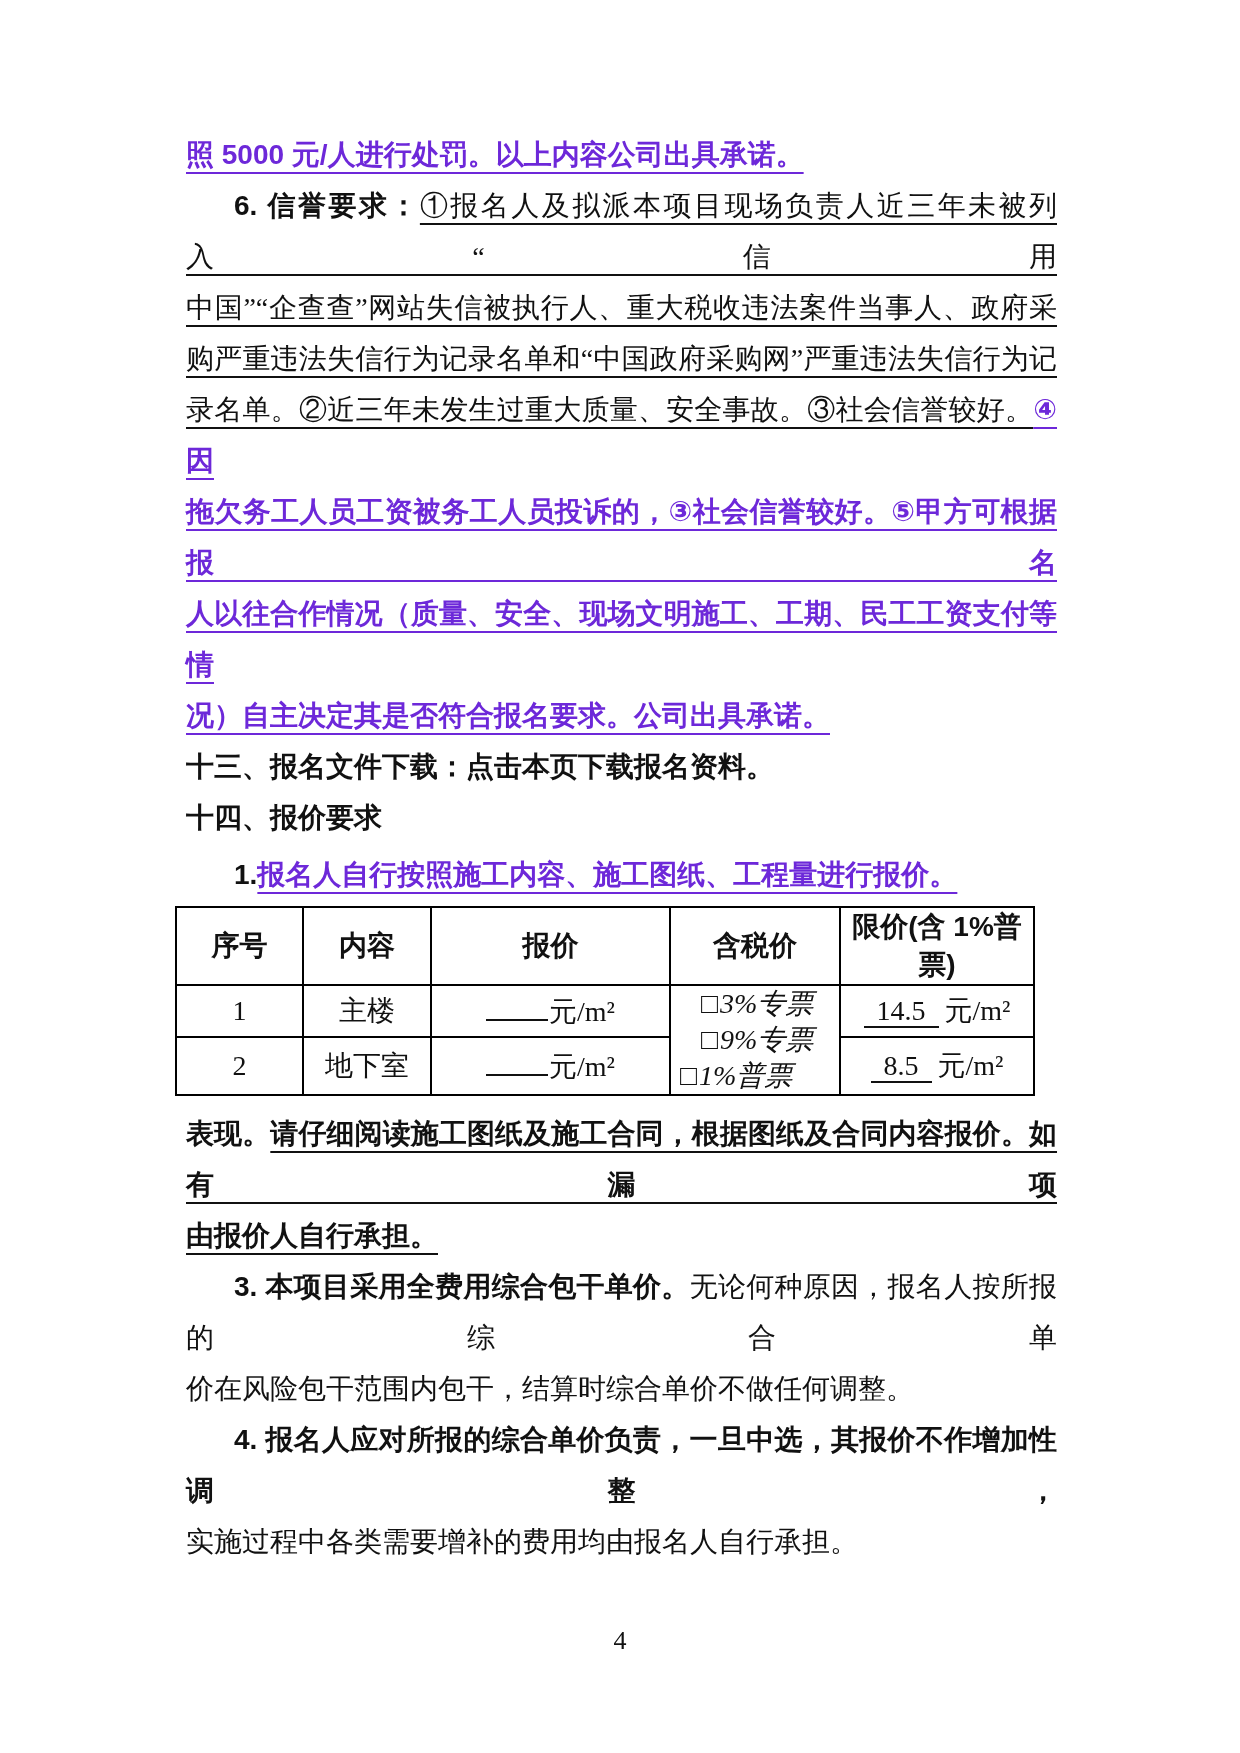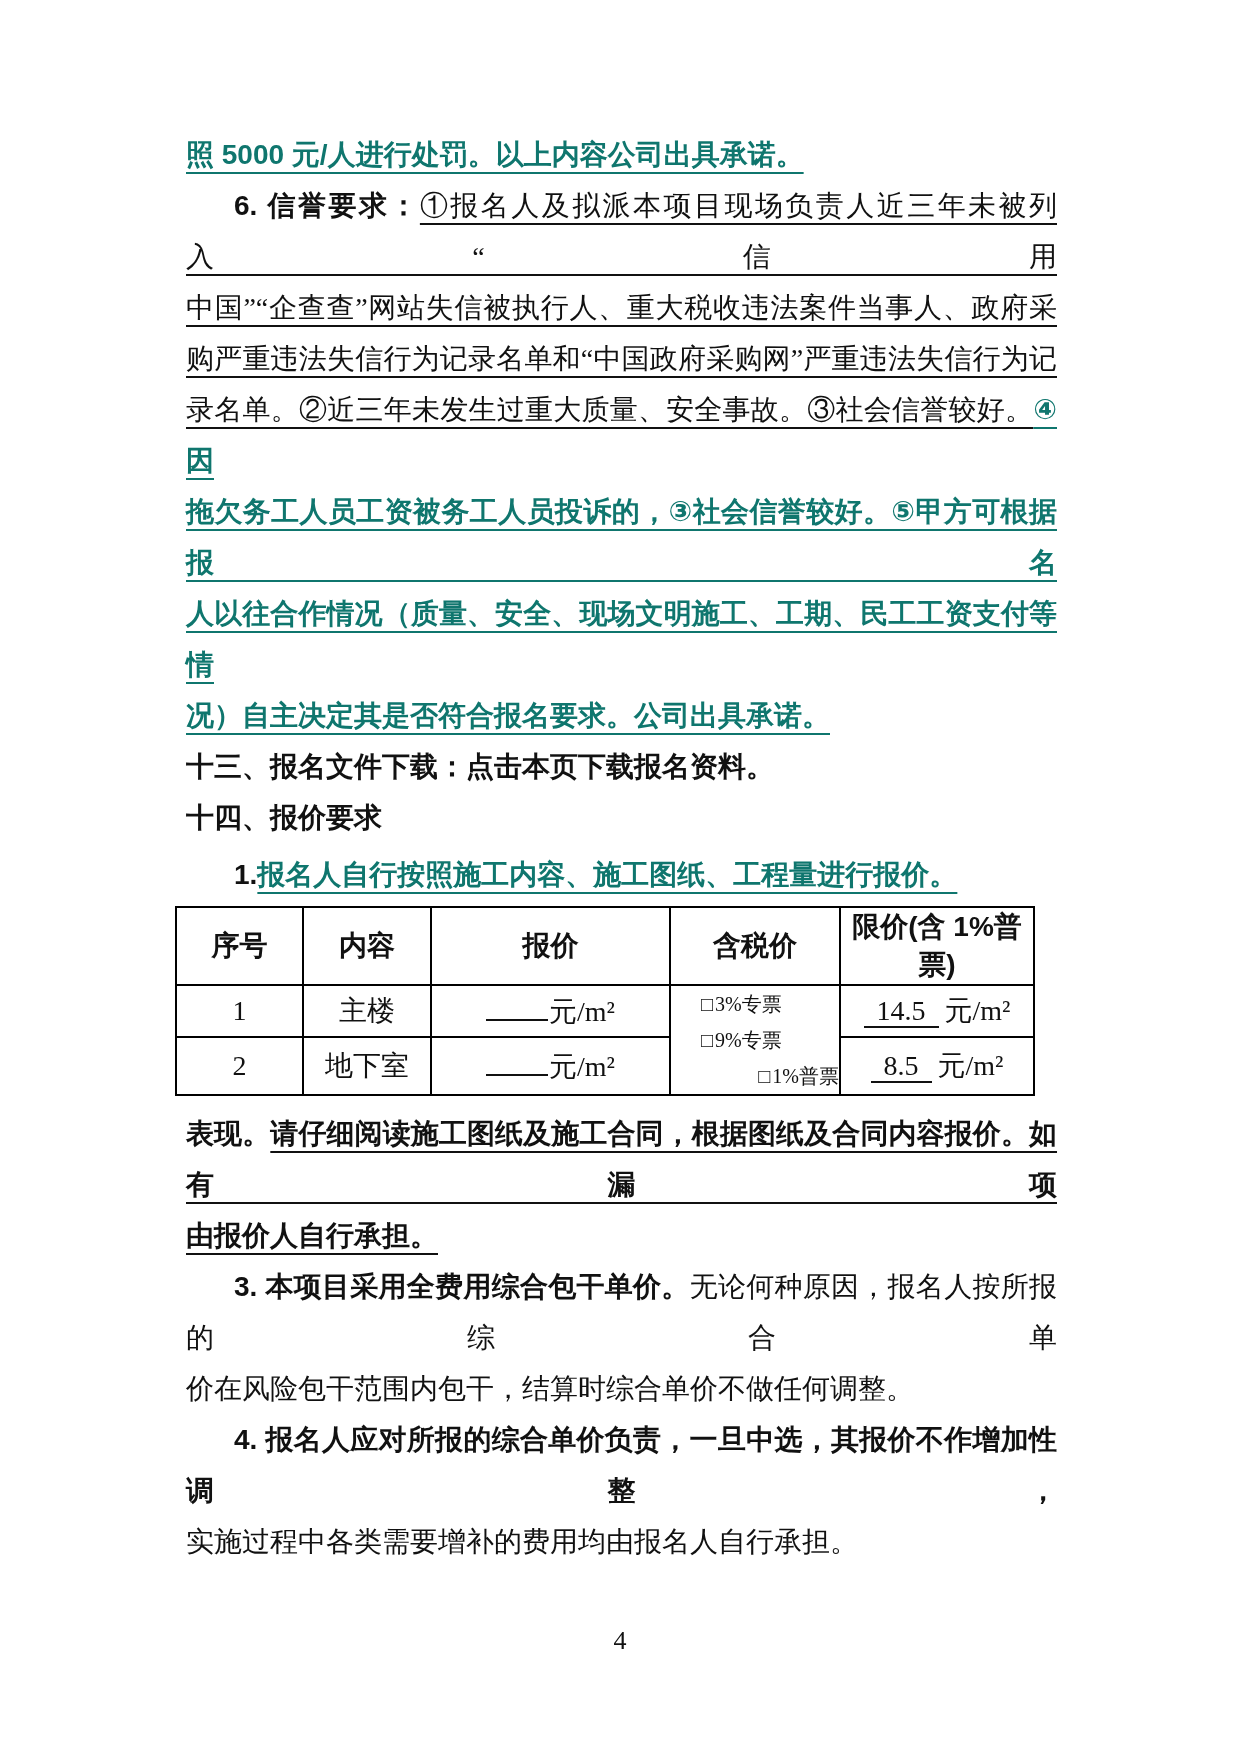--- a/index.html
+++ b/index.html
@@ -21,21 +21,21 @@
   }
   
   .j { text-align: justify; text-align-last: justify; }
   
   .ind { text-indent: 48px; }
   
   .b {
     font-family: "Liberation Sans", "DejaVu Sans", sans-serif;
     font-weight: 700;
   }
-  .r { color: #0f766e; }
+  .r { color: #6d28d9; }
   .u {
     text-decoration: underline;
     text-underline-offset: 8px;
     text-decoration-thickness: 2px;
   }
   .mt-sm { margin-top: 6px; }
   .mt-md { margin-top: 10px; }
 
   table.quote-table {
     border-collapse: collapse;
@@ -68,23 +68,23 @@
   }
   .limit-val {
     border-bottom: 2px solid currentColor;
     padding: 0 13px;
     margin-right: 6px;
   }
   td.tax-cell {
     text-align: left;
     padding-left: 30px;
   }
-  .tax-opt { line-height: 36px; font-size: 20px; white-space: nowrap; }
+  .tax-opt { line-height: 36px; font-size: 28px; white-space: nowrap; font-style: italic; }
   .tax-opt .box { margin-right: 2px; }
-  .tax-opt.shift-left { margin-left: -21px; text-align: right; }
+  .tax-opt.shift-left { margin-left: -21px; }
 
   .page-number {
     position: absolute;
     top: 1626px;
     left: 0; right: 0;
     text-align: center;
     font-size: 26px;
   }
 </style>
 </head>

